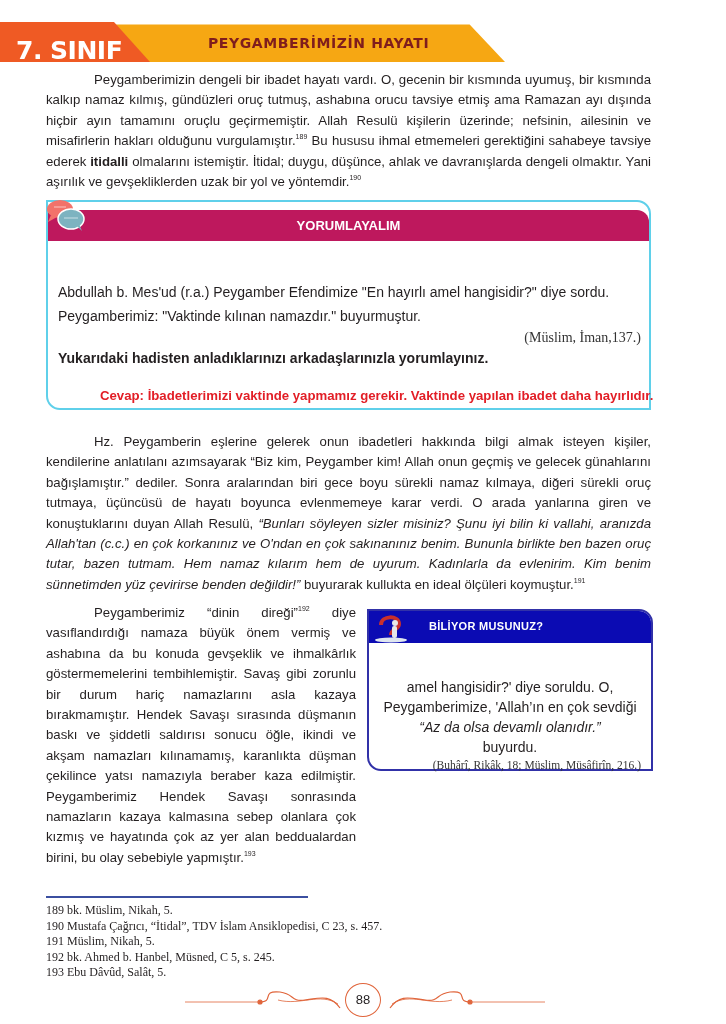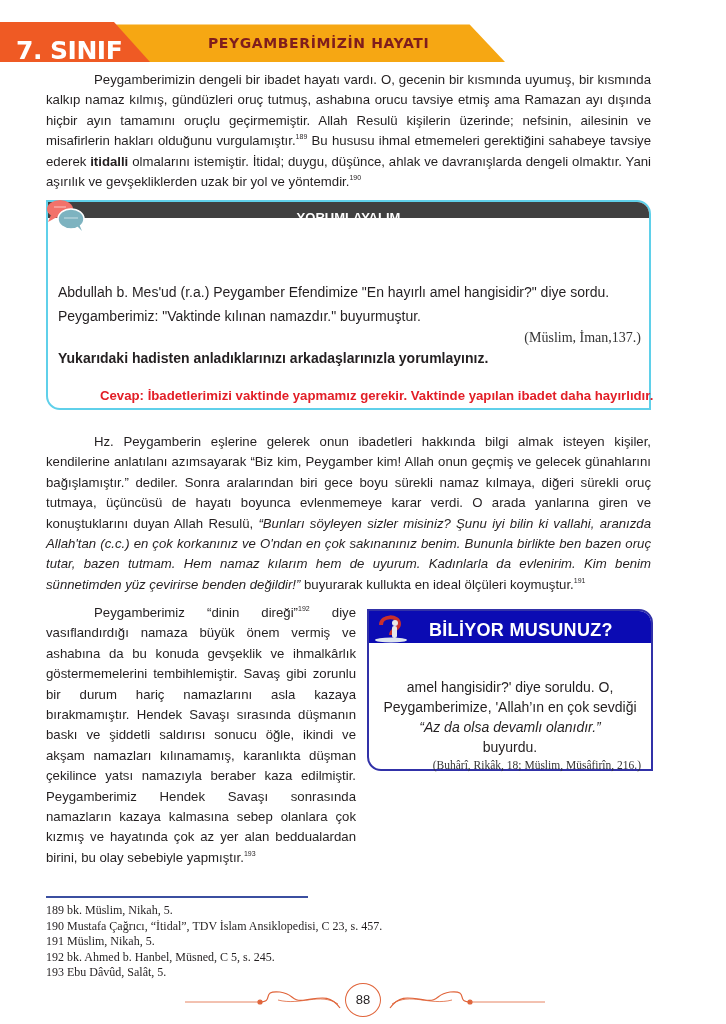--- a/index.html
+++ b/index.html
@@ -17,35 +17,35 @@
   .hdr-title { position:absolute; left:208px; top:13px; font-size:14px; font-weight:bold; color:#7f1d1d;
                letter-spacing:0.6px; font-family:"DejaVu Sans", sans-serif; }
 
   .p { position:absolute; font-size:13.2px; line-height:20.4px; text-align:justify; color:#231f20; }
   .p .ind { display:inline-block; width:48px; }
   sup { font-size:7px; vertical-align:6px; line-height:0; }
 
   
   .ybox { position:absolute; left:46px; top:200px; width:605px; height:210px; border:2px solid #5fd0ea;
           border-top-right-radius:14px; border-bottom-left-radius:14px; box-sizing:border-box; }
-  .ybox-head { position:absolute; left:0; top:0; right:0; height:16px; background:#404040;
+  .ybox-head { position:absolute; left:0; top:8px; right:0; height:31px; background:#be185d;
                border-top-right-radius:12px; }
   .ybox-title { position:absolute; left:0; right:0; top:8px; text-align:center; color:#fff;
                 font-weight:bold; font-size:13px; }
   .bubble-icon { position:absolute; left:-2px; top:-4px; width:40px; height:34px; }
   .ybox-text { position:absolute; left:10px; top:78px; font-size:14px; line-height:24px; color:#231f20; width:590px; }
   .ybox-ref { position:absolute; right:8px; top:128px; font-family:"Liberation Serif", serif; font-size:14px; color:#333; }
   .ybox-q { position:absolute; left:10px; top:148px; font-weight:bold; font-size:14px; color:#231f20; }
   .ybox-ans { position:absolute; left:52px; top:186px; font-weight:bold; font-size:13.2px; color:#e21e26; white-space:nowrap; }
 
   
   .bbox { position:absolute; left:367px; top:609px; width:286px; height:162px; border:2px solid #3131a8;
           border-top-right-radius:14px; border-bottom-left-radius:14px; box-sizing:border-box; }
   .bbox-head { position:absolute; left:0; right:0; top:0; height:32px; background:#0b0bb3; border-top-right-radius:12px; }
-  .bbox-title { position:absolute; left:60px; top:9px; color:#fff; font-weight:bold; font-size:18px; letter-spacing:0.3px; }
+  .bbox-title { position:absolute; left:60px; top:9px; color:#fff; font-weight:bold; font-size:11px; letter-spacing:0.3px; }
   .q-icon { position:absolute; left:4px; top:2px; width:36px; height:30px; }
   .bbox-text { position:absolute; left:0; right:0; top:66px; text-align:center; font-size:14px; line-height:20px; color:#231f20; }
   .bbox-ref { position:absolute; right:10px; top:148px; font-family:"Liberation Serif", serif; font-size:11.5px; color:#333; white-space:nowrap; }
 
   
   .fn-rule { position:absolute; left:46px; top:896px; width:262px; height:2px; background:#3b4fa0; }
   .fns { position:absolute; left:46px; top:903px; font-family:"Liberation Serif", serif; font-size:12px; line-height:15.6px; color:#231f20; }
 
   
   .orn { position:absolute; left:180px; top:978px; width:370px; height:40px; }

